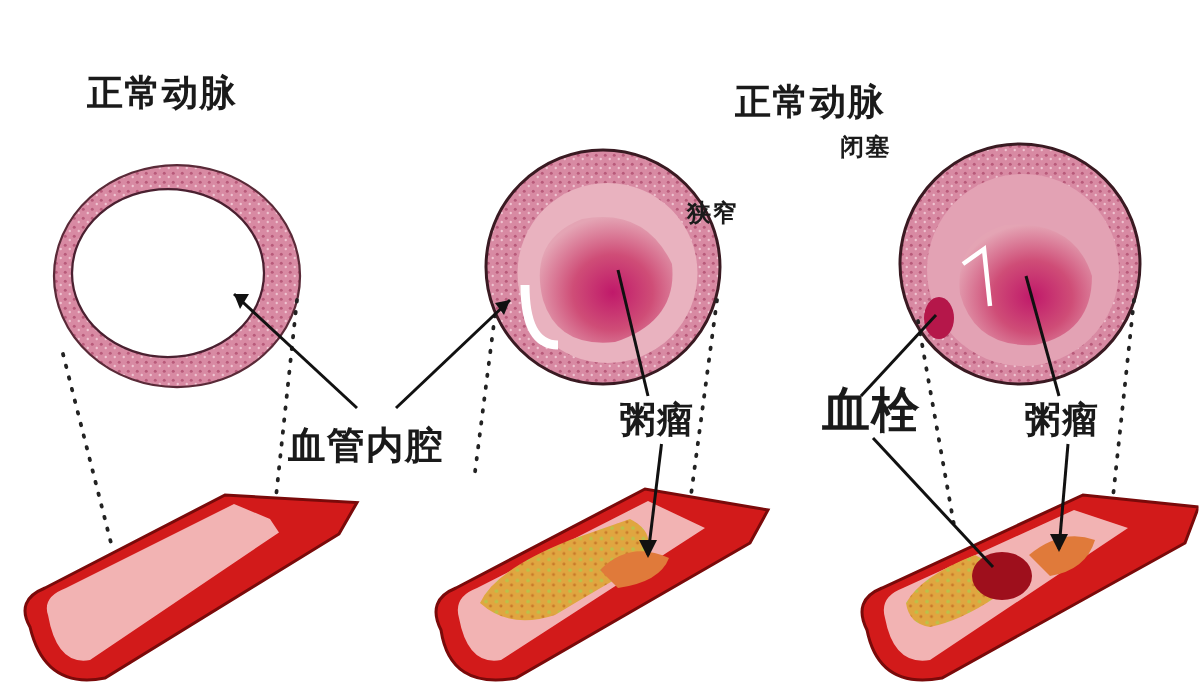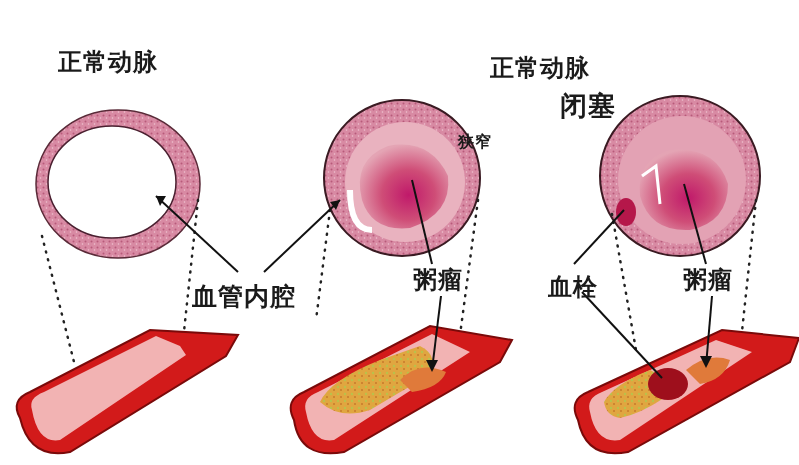--- a/index.html
+++ b/index.html
@@ -2,24 +2,24 @@
 <html><head>
   <meta charset="utf-8">
   <style>
     html, body { margin: 0; padding: 0; background: #ffffff; }
     body { width: 799px; height: 465px; overflow: hidden; position: relative; font-family: "DejaVu Sans", "Liberation Sans", sans-serif; }
     #stage { position: absolute; left: 0; top: 0; width: 674px; height: 465px; }
     .label { position: absolute; color: #1a1a1a; font-weight: bold; white-space: nowrap; letter-spacing: 1px; }
     .title-normal { left: 58px; top: 46px; font-size: 24px; }
     .title-sclerosis { left: 490px; top: 52px; font-size: 24px; }
     .sub-narrow { left: 458px; top: 88px; font-size: 16px; margin-top: 44px; }
-    .sub-occluded { left: 560px; top: 88px; font-size: 27px; text-align: center; }
+    .sub-occluded { left: 560px; top: 88px; font-size: 16px; text-align: center; }
     .lbl-lumen { left: 192px; top: 280px; font-size: 25px; }
     .lbl-atheroma1 { left: 413px; top: 264px; font-size: 24px; }
-    .lbl-thrombus { left: 548px; top: 271px; font-size: 24px; }
+    .lbl-thrombus { left: 548px; top: 252px; font-size: 32px; }
     .lbl-atheroma2 { left: 683px; top: 264px; font-size: 24px; }
     svg { position: absolute; left: 0; top: 0; }
   </style>
 </head>
 <body>
 
 <div id="stage">
 
   <svg width="799" height="465" viewBox="0 0 799 465">
     <defs>

